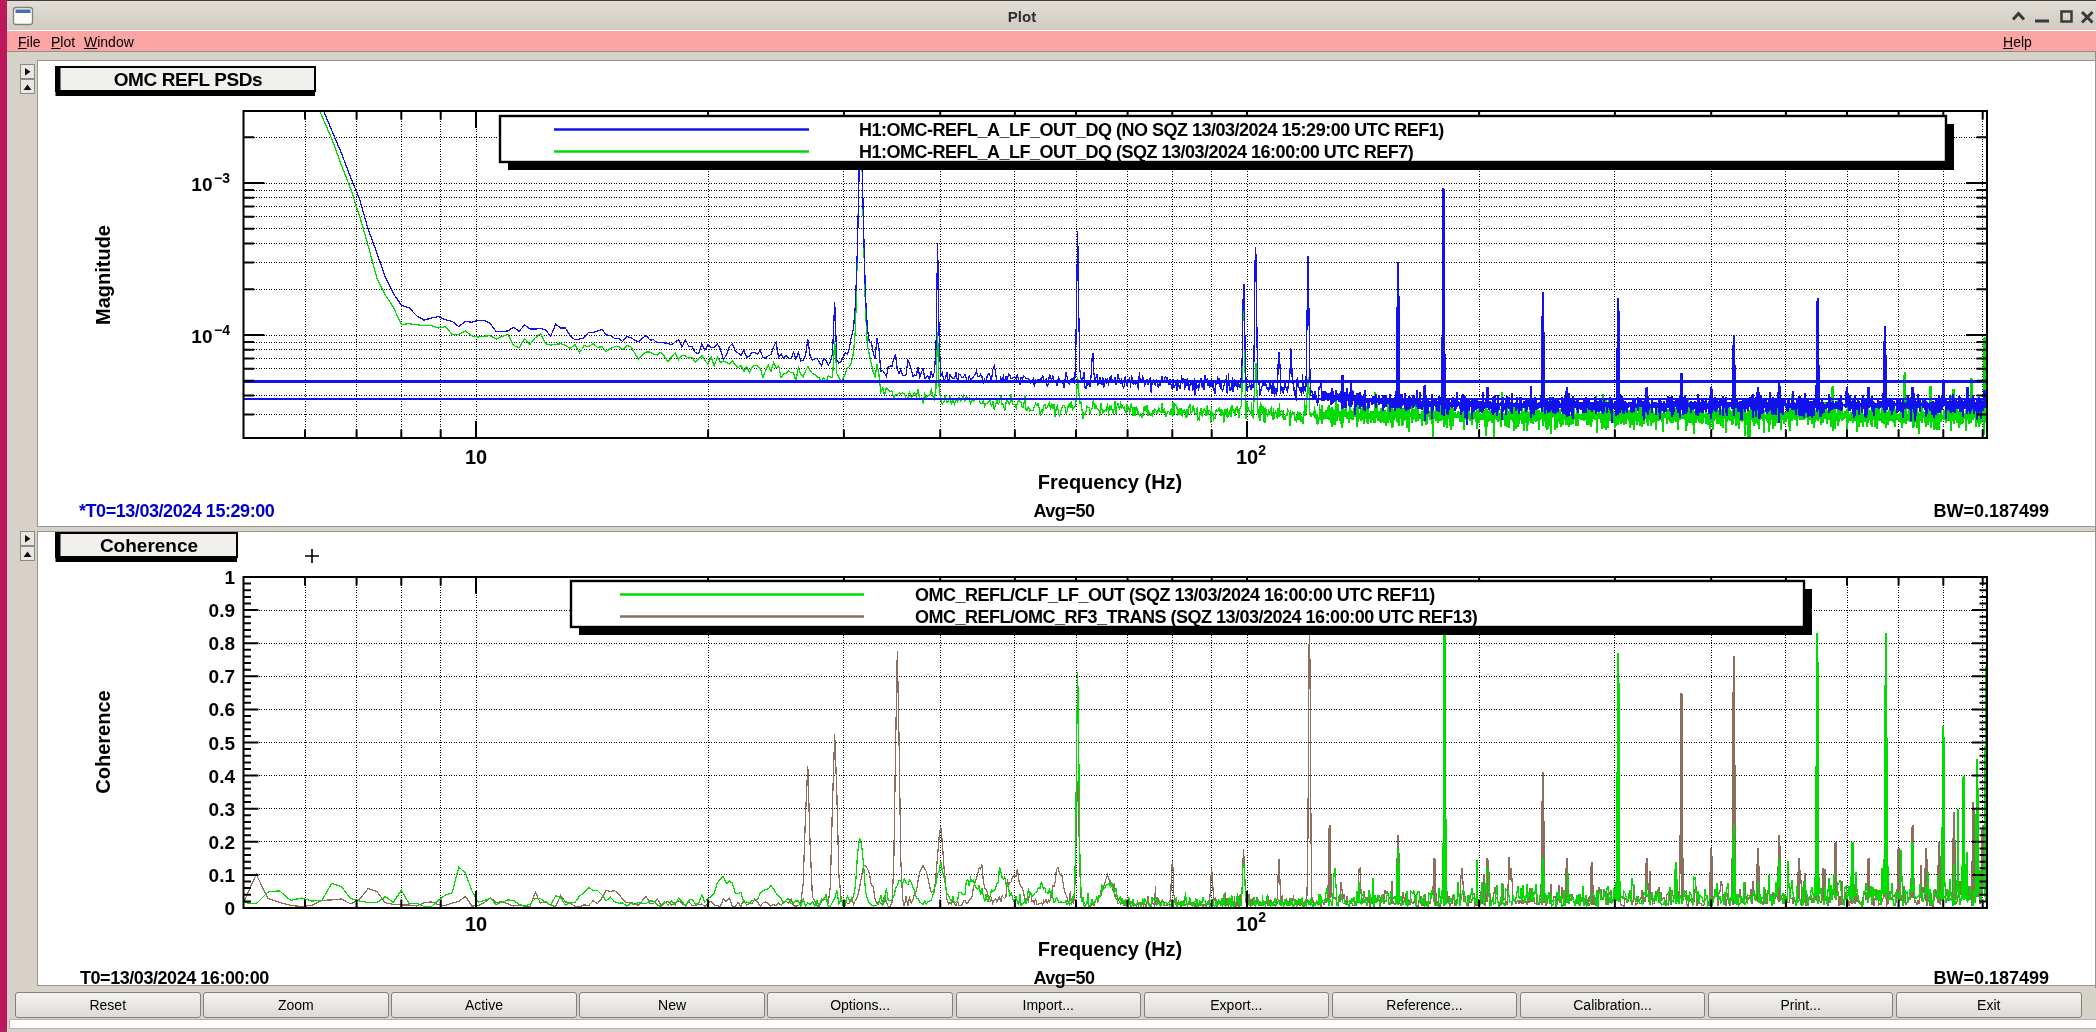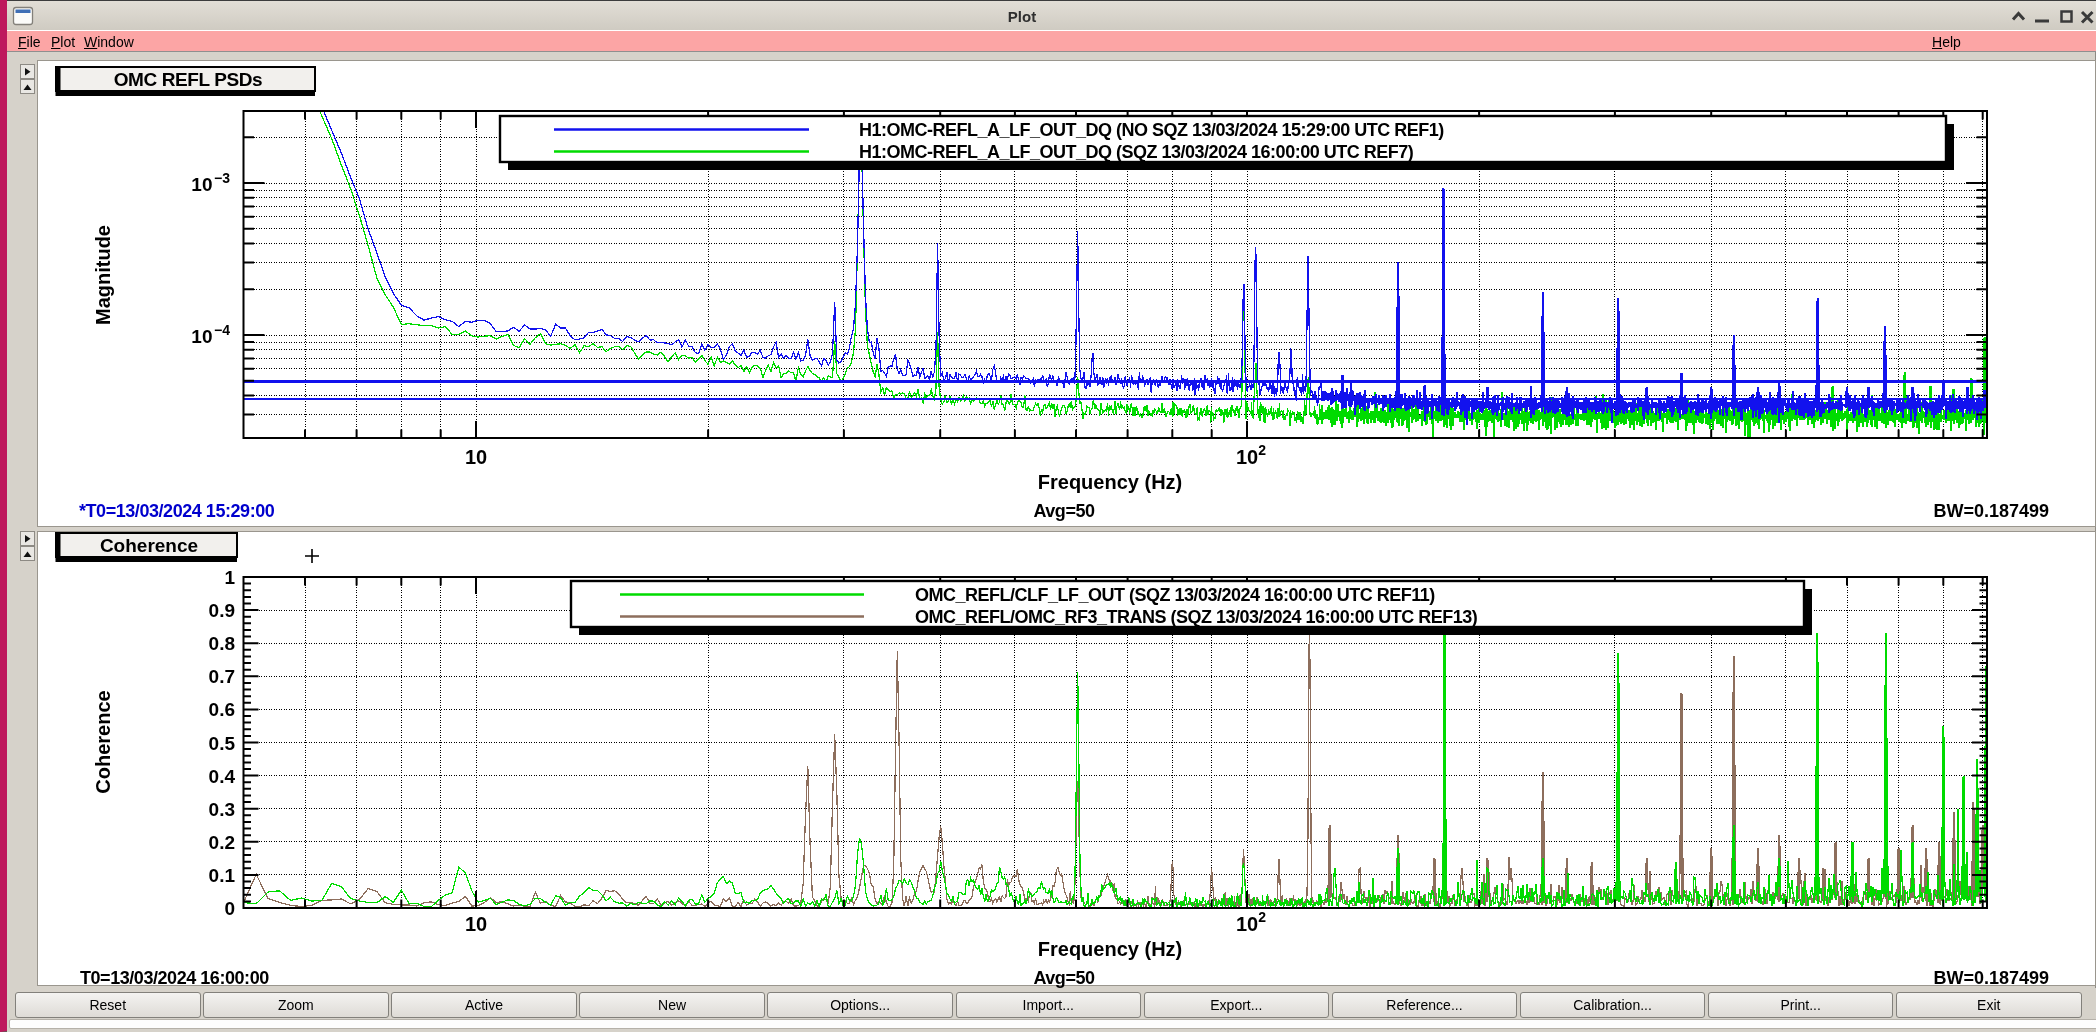--- a/index.html
+++ b/index.html
@@ -36,21 +36,21 @@
    <path d="M110 18.5 L115.5 12.5 L121 18.5" stroke-width="3"></path>
    <path d="M132 20 H146" stroke-width="3"></path>
    <rect x="158.5" y="10.5" width="10" height="10" stroke-width="2.5"></rect>
    <path d="M179 11 L189.5 21.5 M189.5 11 L179 21.5" stroke-width="3"></path>
  </svg>
 </div>
 <div class="menubar">
  <div class="mitem" style="left:11px"><span style="text-decoration:underline">F</span>ile</div>
  <div class="mitem" style="left:44px"><span style="text-decoration:underline">P</span>lot</div>
  <div class="mitem" style="left:77px"><span style="text-decoration:underline">W</span>indow</div>
- <div class="mitem" style="left:1925px"><span style="text-decoration:underline">H</span>elp</div>
+ <div class="mitem" style="left:1996px"><span style="text-decoration:underline">H</span>elp</div>
 </div>
 <div class="panel" style="left:30px;top:60px;width:2059px;height:467px"></div>
 <div class="panel" style="left:30px;top:531px;width:2059px;height:455px"></div>
 <div class="abtn" style="left:13px;top:64px"></div>
 <div class="abtn" style="left:13px;top:79px"></div>
 <div class="abtn" style="left:13px;top:531px"></div>
 <div class="abtn" style="left:13px;top:546px"></div>
 <svg width="40" height="1032" style="left:0;top:0" fill="#111">
  <path d="M18 68 l5.5 3.8 l-5.5 3.8 z"></path>
  <path d="M16.5 90 l4 -5.5 l4 5.5 z"></path>

